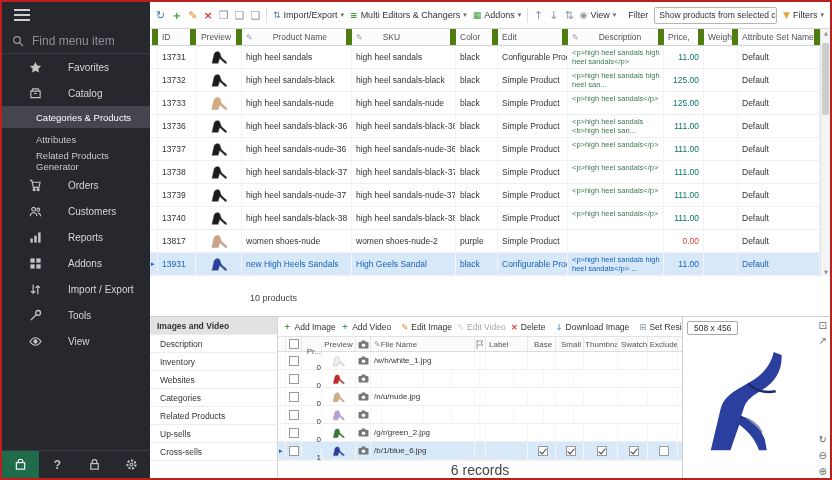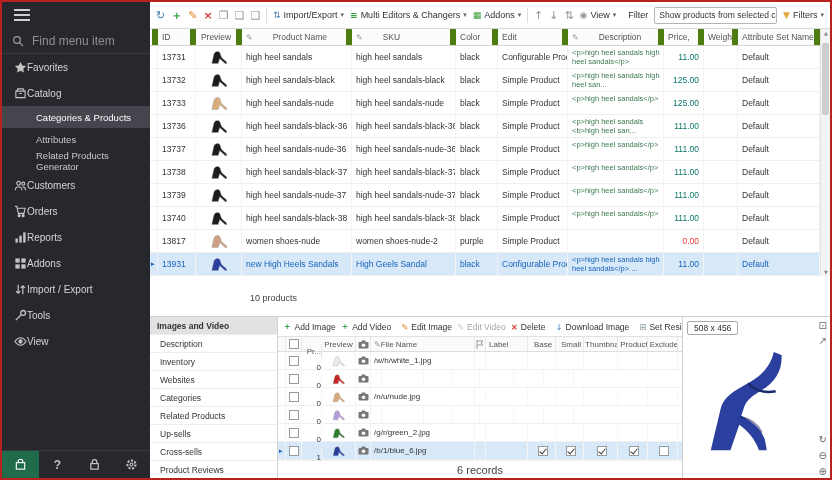--- a/index.html
+++ b/index.html
@@ -8,21 +8,21 @@
        font-family:"Liberation Sans","DejaVu Sans",sans-serif;font-size:10px;color:#333;overflow:hidden;}
   .g{font-family:"DejaVu Sans",sans-serif;}
 
   
   .sidebar{position:absolute;left:0;top:0;width:148px;height:476px;background:#27272e;color:#d6d6d6;}
   .sb-burger{height:26px;display:flex;flex-direction:column;justify-content:center;gap:3px;padding-left:12px;cursor:pointer;}
   .sb-burger span{width:16px;height:2px;background:#cfcfcf;}
   .sb-search{display:flex;align-items:center;gap:6px;height:26px;padding:0 10px;border-bottom:1px solid #3a3a42;}
   .sb-search input{background:transparent;border:0;outline:0;color:#ddd;font-size:12px;width:100px;font-family:"Liberation Sans",sans-serif;}
   .sb-search input::placeholder{color:#8f8f96;}
-  .sb-item{display:flex;align-items:center;gap:0;height:26px;padding-left:12px;cursor:pointer;}
+  .sb-item{display:flex;align-items:center;gap:26px;height:26px;padding-left:27px;cursor:pointer;}
   .sb-sub{height:22px;display:flex;align-items:center;padding-left:34px;font-size:9.5px;color:#c9c9c9;cursor:pointer;}
   .sb-sub.sel{background:#45454e;color:#fff;}
   .si{width:13px;height:13px;flex:0 0 13px;}
   .sb-bottom{position:absolute;bottom:0;left:0;width:148px;height:28px;display:flex;align-items:center;border-top:1px solid #3a3a42;}
   .sb-bicon{width:37px;height:28px;display:flex;align-items:center;justify-content:center;cursor:pointer;color:#c4c4c4;}
   .sb-bicon.store{background:#1f6b4a;}
   .qmark{font-size:12px;color:#c4c4c4;font-weight:bold;}
 
   
   .main{position:absolute;left:148px;top:0;width:680px;height:476px;background:#fff;}
@@ -99,21 +99,21 @@
   .xlab{width:42px;flex:0 0 42px;}
   .xbase{width:28px;flex:0 0 28px;justify-content:center;}
   .xsml{width:28px;flex:0 0 28px;justify-content:center;}
   .xthm{width:34px;flex:0 0 34px;justify-content:center;}
   .xswa{width:30px;flex:0 0 30px;justify-content:center;}
   .xexc{width:30px;flex:0 0 30px;justify-content:center;}
   .mini-shoe{width:15px;height:12px;}
   .mini-shoe path{stroke:#999;stroke-width:0.6;}
   .cb{width:10px;height:10px;border:1px solid #9a9a9a;background:#fff;display:inline-block;position:relative;cursor:pointer;}
   .cb.on::after{content:"";position:absolute;left:2px;top:0;width:3px;height:6px;border:solid #3a3a3a;border-width:0 1.6px 1.6px 0;transform:rotate(40deg);}
-  .ip-footer{height:19px;display:flex;align-items:center;justify-content:center;font-size:11px;color:#444;border-top:1px solid #eee;}
+  .ip-footer{height:19px;display:flex;align-items:center;justify-content:center;font-size:14px;color:#444;border-top:1px solid #eee;}
 
   
   .preview{width:148px;height:162px;border-left:1px solid #cfcfcf;position:relative;background:#fff;}
   .size-box{position:absolute;top:4px;left:4px;border:1px solid #aaa;border-radius:2px;padding:1px 6px;font-size:8.5px;color:#333;background:#fff;}
   .pv-ico{position:absolute;right:3px;font-size:10px;color:#666;cursor:pointer;line-height:1;}
   .big-shoe{position:absolute;left:14px;top:26px;}
 
   input{font-family:"Liberation Sans",sans-serif;}
 </style>
 </head>
@@ -148,40 +148,40 @@
     </div>
     <div class="sb-sub sel">
         <span>Categories &amp; Products</span>
       </div>
     <div class="sb-sub">
         <span>Attributes</span>
       </div>
     <div class="sb-sub">
         <span>Related Products Generator</span>
       </div>
+    <div class="sb-item">
+      <svg class="si" viewBox="0 0 14 14">
+          <g fill="none" stroke="#c4c4c4" stroke-width="1.2">
+            <path d="M1 1.5h2L4.7 9h6L12 3.5H3.4"></path>
+            <circle cx="5.5" cy="11.5" r="1.1" fill="#c4c4c4"></circle>
+            <circle cx="9.8" cy="11.5" r="1.1" fill="#c4c4c4"></circle>
+          </g>
+        </svg>
+      <span>Orders</span>
+    </div>
     <div class="sb-item">
       <svg class="si" viewBox="0 0 14 14">
           <g fill="none" stroke="#c4c4c4" stroke-width="1.2">
             <circle cx="5" cy="4.5" r="2"></circle>
             <path d="M1.5 12c0-2.2 1.6-3.6 3.5-3.6S8.5 9.8 8.5 12"></path>
             <circle cx="10" cy="5" r="1.6"></circle>
             <path d="M9.5 8.6c1.8.2 3 1.5 3 3.4"></path>
           </g>
         </svg>
       <span>Customers</span>
-    </div>
-    <div class="sb-item">
-      <svg class="si" viewBox="0 0 14 14">
-          <g fill="none" stroke="#c4c4c4" stroke-width="1.2">
-            <path d="M1 1.5h2L4.7 9h6L12 3.5H3.4"></path>
-            <circle cx="5.5" cy="11.5" r="1.1" fill="#c4c4c4"></circle>
-            <circle cx="9.8" cy="11.5" r="1.1" fill="#c4c4c4"></circle>
-          </g>
-        </svg>
-      <span>Orders</span>
     </div>
     <div class="sb-item">
       <svg class="si" viewBox="0 0 14 14">
           <g fill="#c4c4c4">
             <rect x="1.5" y="8" width="2.6" height="4.5"></rect>
             <rect x="5.7" y="5" width="2.6" height="7.5"></rect>
             <rect x="9.9" y="1.5" width="2.6" height="11"></rect>
           </g>
         </svg>
       <span>Reports</span>
@@ -523,21 +523,20 @@
 
       <div class="tabs">
         <div class="tab active">Images and Video</div>
         <div class="tab">Description</div>
         <div class="tab">Inventory</div>
         <div class="tab">Websites</div>
         <div class="tab">Categories</div>
         <div class="tab">Related Products</div>
         <div class="tab">Up-sells</div>
         <div class="tab">Cross-sells</div>
-        <div class="tab">Product Reviews</div>
       </div>
 
       <div class="img-panel">
         <div class="ip-toolbar">
           <span class="ip-item">
               <span class="g i-grn">＋</span>
               <span>Add Image</span>
             </span>
           <span class="ip-item">
               <span class="g i-grn">＋</span>
@@ -589,21 +588,21 @@
             </span>
           <span class="xflag">
               <svg width="8" height="9" viewBox="0 0 8 9">
                 <path d="M1 0v9 M1 1h6L5 3l2 2H1" stroke="#999" fill="none"></path>
               </svg>
             </span>
           <span class="xlab">Label</span>
           <span class="xbase">Base</span>
           <span class="xsml">Small</span>
           <span class="xthm">Thumbna</span>
-          <span class="xswa">Product</span>
+          <span class="xswa">Swatch</span>
           <span class="xexc">Exclude</span>
         </div>
 
         <div class="ir">
           <span class="xa"></span>
             <span class="xcb">
               <span class="cb"></span>
             </span>
           <span class="xpos">0</span>
           <span class="xpre">

